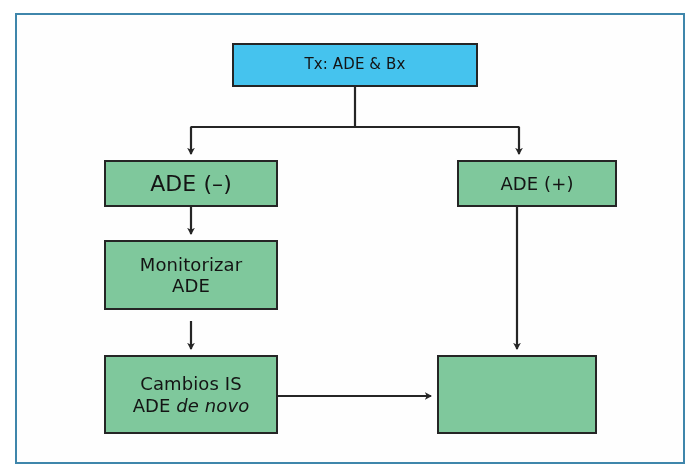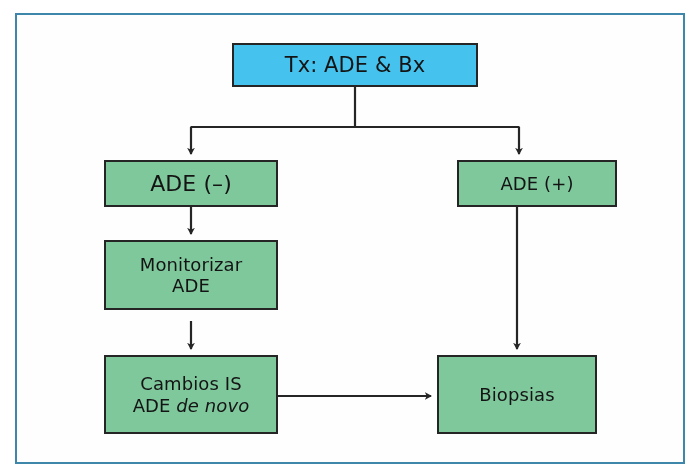--- a/index.html
+++ b/index.html
@@ -66,21 +66,21 @@
   .em {
     font-style: italic;
   }
 
   
   #node-tx {
     left: 232px;
     top: 43px;
     width: 246px;
     height: 44px;
-    font-size: 21px;
+    font-size: 15px;
   }
   #node-ade-neg {
     left: 104px;
     top: 160px;
     width: 174px;
     height: 47px;
     font-size: 22px;
   }
   #node-ade-pos {
     left: 437px;
@@ -163,17 +163,16 @@
 
   <div class="node node-green" id="node-de-novo">
     <span class="label">
       <span class="node-line">Cambios IS</span>
       <span class="node-line"><span>ADE </span><span class="em">de novo</span></span>
     </span>
   </div>
 
   <div class="node node-green" id="node-biopsias">
     <span class="label">
-      <span class="node-line">Biopsias</span>
     </span>
   </div>
 
 </div>
 
 </body></html>

